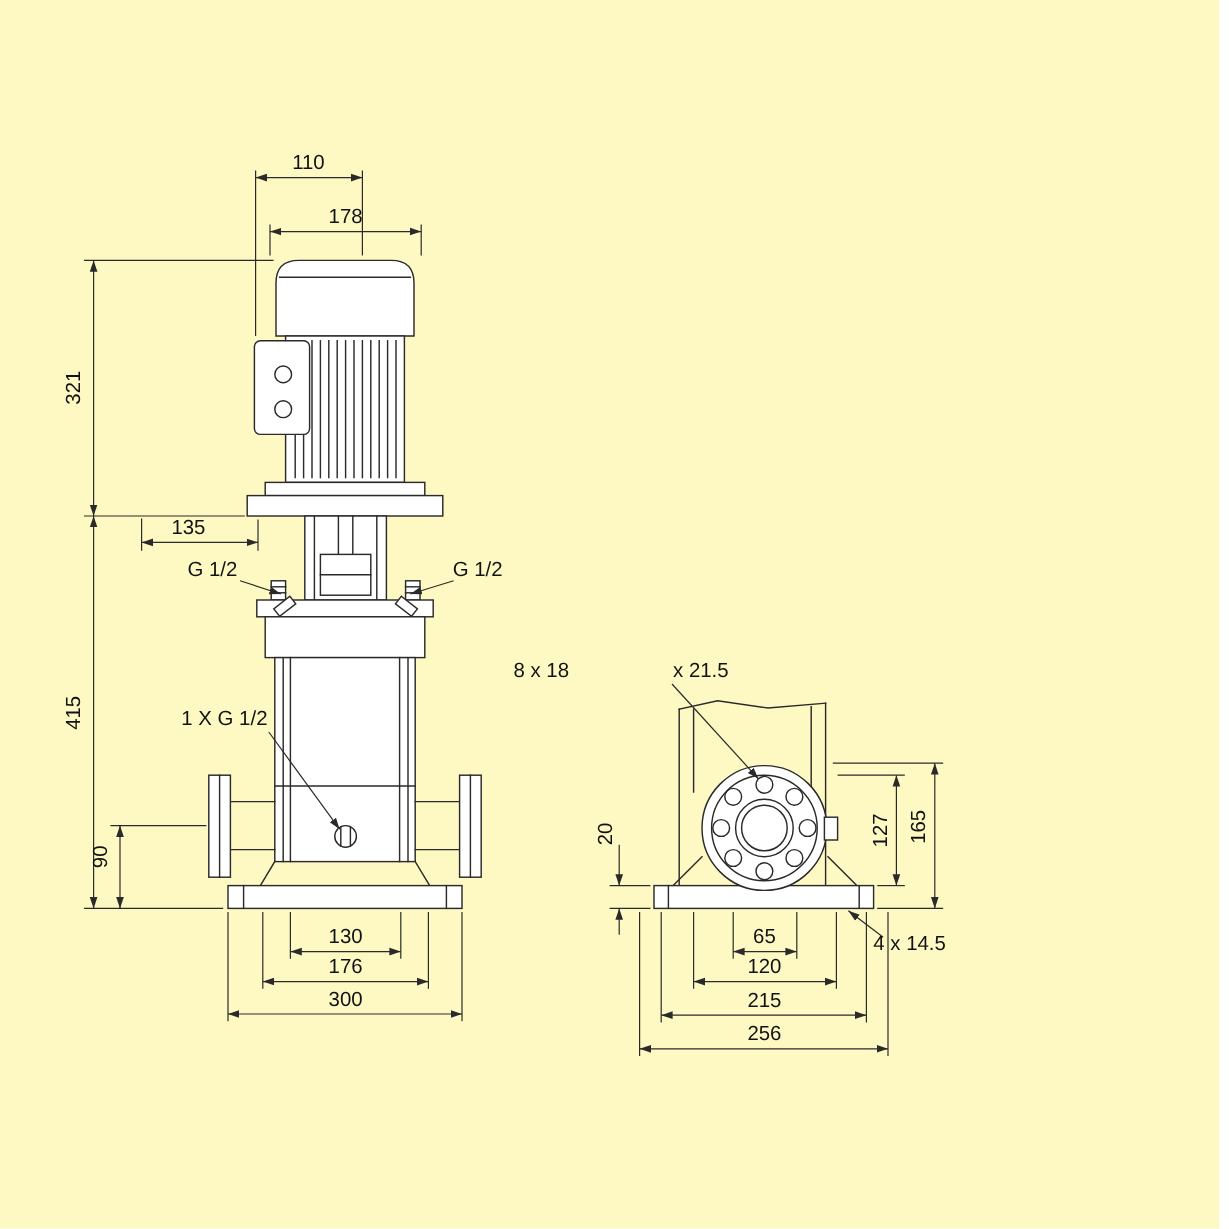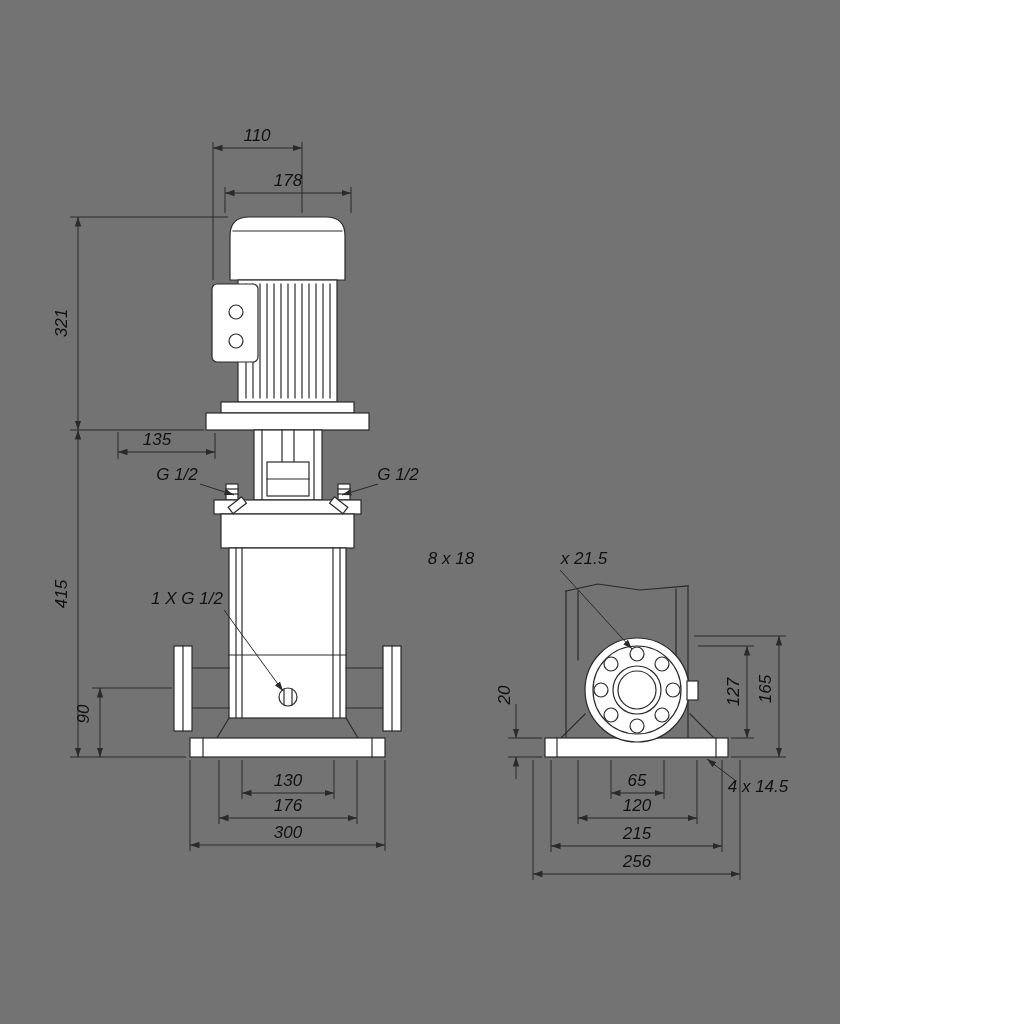--- a/index.html
+++ b/index.html
@@ -1,16 +1,16 @@
 <!DOCTYPE html>
 <html><head>
 <meta charset="utf-8">
 <style>
   html,body{margin:0;padding:0;background:#fff;}
-  .page{width:840px;height:1024px;background:#737373;position:relative;font-style:italic;}
+  .page{width:1016px;height:1024px;background:#fef9c3;position:relative;}
   svg{display:block;}
   .ln{stroke:#2a2a2a;stroke-width:1.2;fill:none;stroke-linecap:square;}
   .lnw{stroke:#2a2a2a;stroke-width:1.2;fill:#ffffff;}
   .dim{stroke:#2a2a2a;stroke-width:1;fill:none;}
   .ext{stroke:#2a2a2a;stroke-width:1;fill:none;}
   .ldr{stroke:#2a2a2a;stroke-width:1;fill:none;}
   text{font-family:"Liberation Sans", sans-serif;font-size:17px;fill:#111;}
   .t{text-anchor:middle;}
 </style>
 </head>

